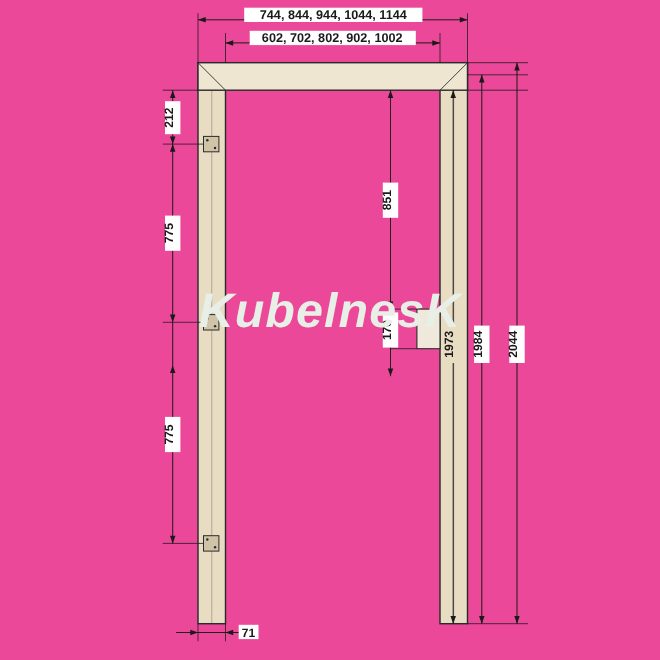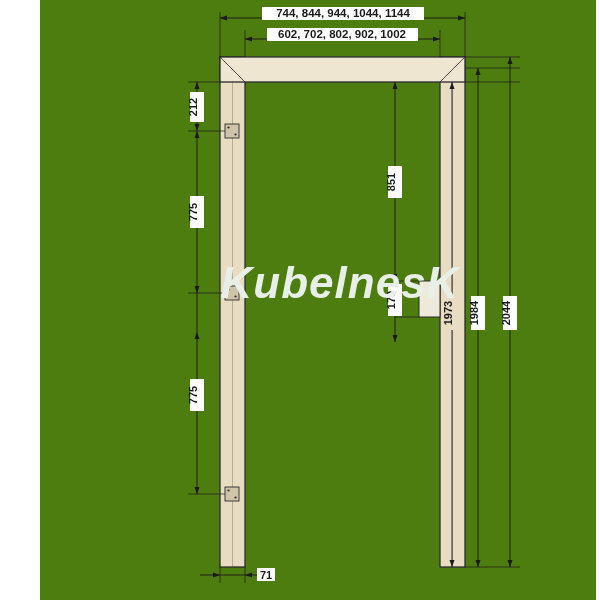--- a/index.html
+++ b/index.html
@@ -8,24 +8,23 @@
     background: #ffffff;
   }
   body {
     width: 600px;
     height: 600px;
     font-family: "Liberation Sans", sans-serif;
     overflow: hidden;
   }
   #stage {
     position: relative;
-    width: 556px;
+    width: 600px;
     height: 600px;
-    background: #4d7c0f;
-    margin-left: 40px;
+    background: #ec4899;
   }
   svg.diagram {
     position: absolute;
     left: 0;
     top: 0;
     width: 600px;
     height: 600px;
   }
   .dim-text {
     font-family: "Liberation Sans", sans-serif;

